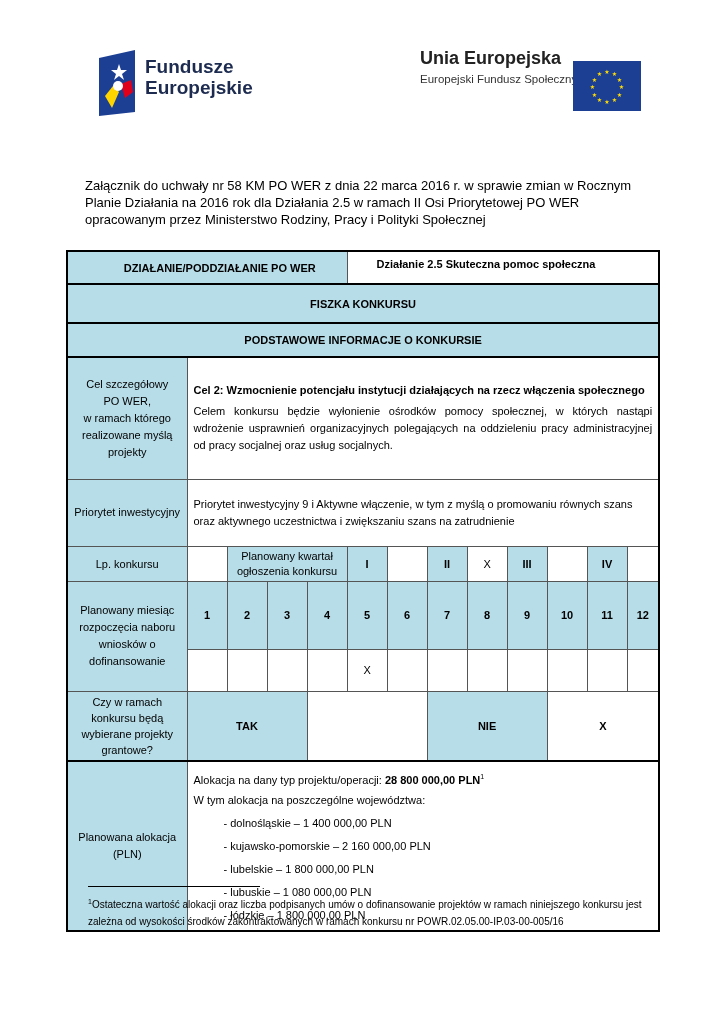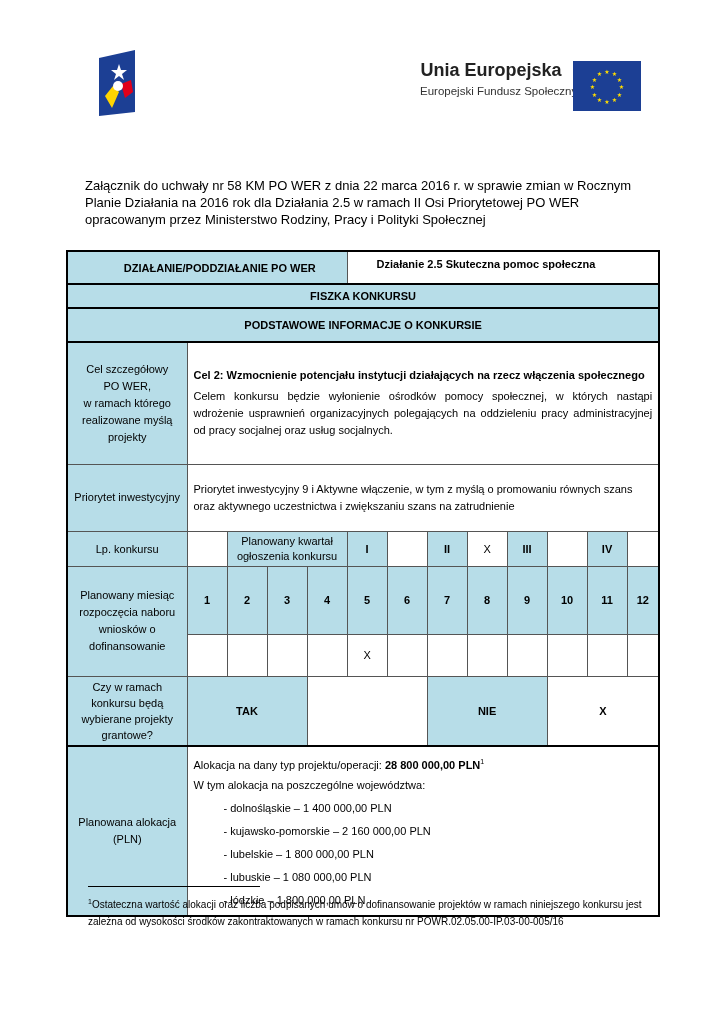--- a/index.html
+++ b/index.html
@@ -6,21 +6,21 @@
   body { width: 725px; height: 1024px; position: relative; overflow: hidden;
          font-family: "Liberation Sans", sans-serif; color: #000; }
   .abs { position: absolute; }
 
   
   .fe-logo { left: 99px; top: 50px; width: 170px; height: 72px; }
   .fe-flag { left: 0; top: 0; width: 36px; height: 66px; }
   .fe-title { left: 46px; top: 6px; font-size: 19px; line-height: 21px; color: #1c2b4f; font-weight: bold; }
   .fe-sub { left: 46px; top: 50px; font-size: 12px; color: #333; }
 
-  .eu-text { left: 420px; top: 60px; width: 142px; text-align: center; }
+  .eu-text { left: 420px; top: 48px; width: 142px; text-align: left; }
   .eu-title { font-size: 18px; font-weight: bold; color: #222; line-height: 20px; }
   .eu-sub { font-size: 11.5px; color: #333; margin-top: 5px; white-space: nowrap; }
   .eu-flag { left: 573px; top: 61px; width: 68px; height: 50px; background: #1c3f94; }
 
   
   .intro { left: 85px; top: 177px; width: 560px; font-size: 13px; line-height: 17px; }
 
   
   .doc-table { left: 66px; top: 250px; width: 592px; border-collapse: collapse; table-layout: fixed; font-family: "Liberation Sans", sans-serif; font-size: 11px; }
   .doc-table td { border: 1px solid #555; padding: 2px 4px; vertical-align: middle; }
@@ -44,20 +44,24 @@
 <body>
 
 <div class="abs fe-logo">
   <svg class="abs fe-flag" viewBox="0 0 36 66">
     <polygon points="0,8 36,0 36,62 0,66" fill="#1c3f94"></polygon>
     <polygon points="6,46 14,36 20,42 13,58" fill="#ffd500"></polygon>
     <polygon points="22,34 32,30 34,42 26,48" fill="#e1001a"></polygon>
     <circle cx="19" cy="36" r="5" fill="#fff"></circle>
     <polygon points="20,14 22,20 28,20 23,24 25,30 20,26 15,30 17,24 12,20 18,20" fill="#fff"></polygon>
   </svg>
+  <div class="abs fe-title">
+    <div>Fundusze</div>
+    <div>Europejskie</div>
+  </div>
 </div>
 
 <div class="abs eu-text">
   <div class="eu-title">Unia Europejska</div>
   <div class="eu-sub">Europejski Fundusz Społeczny</div>
 </div>
 <svg class="abs eu-flag" viewBox="0 0 68 50">
   <rect width="68" height="50" fill="#1c3f94"></rect>
   <g fill="#ffdd00" font-size="6" text-anchor="middle" font-family="DejaVu Sans, sans-serif">
     <text x="34" y="13">★</text>
@@ -93,21 +97,21 @@
       <col style="width:40px">
       <col style="width:32px">
   </colgroup>
 
   <tbody>
       <tr class="first-row" style="height:33px">
     <td colspan="5" class="blue c b outer-l">DZIAŁANIE/PODDZIAŁANIE PO WER</td>
     <td colspan="8" class="b outer-r" style="vertical-align:top;padding-top:6px">Działanie 2.5 Skuteczna pomoc społeczna</td>
   </tr>
 
-  <tr class="row-thick" style="height:24px">
+  <tr class="row-thick" style="height:39px">
     <td colspan="13" class="blue c b outer-l outer-r">FISZKA KONKURSU</td>
   </tr>
 
   <tr class="row-thick" style="height:34px">
     <td colspan="13" class="blue c b outer-l outer-r">PODSTAWOWE INFORMACJE O KONKURSIE</td>
   </tr>
 
   <tr class="row-thick" style="height:122px">
     <td class="blue c outer-l" style="line-height:17px">
       <div>Cel szczegółowy</div>

